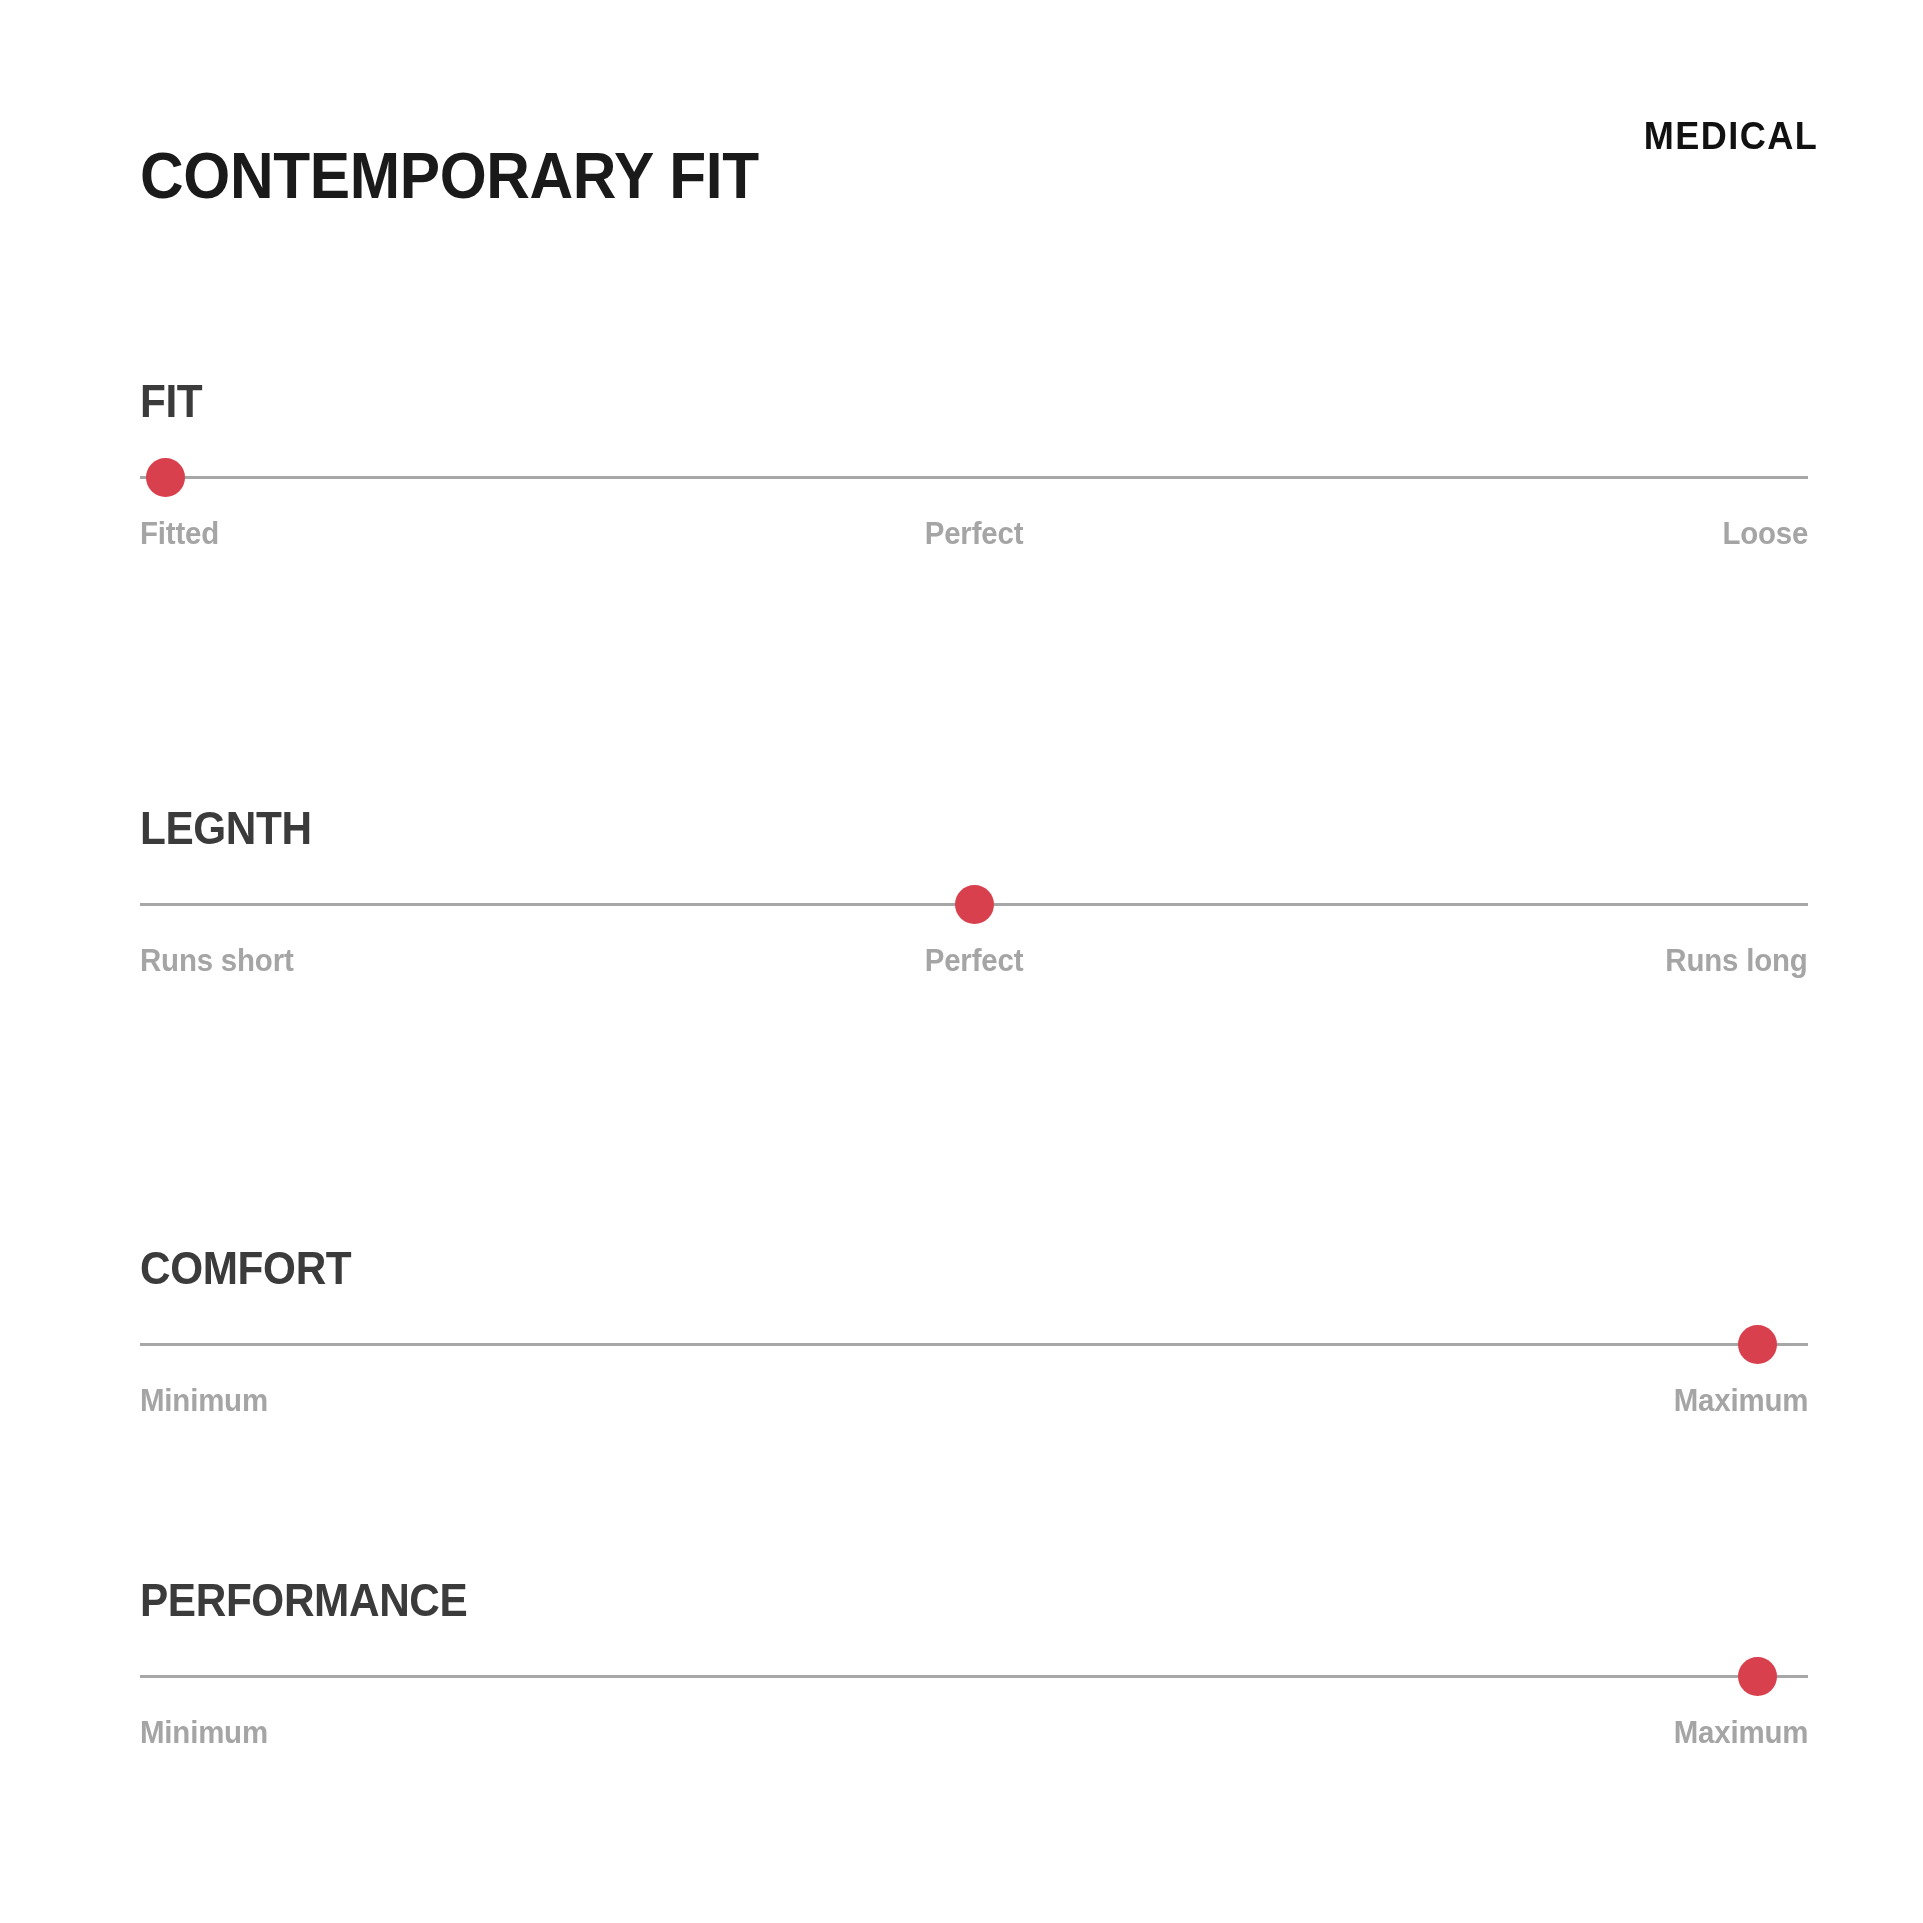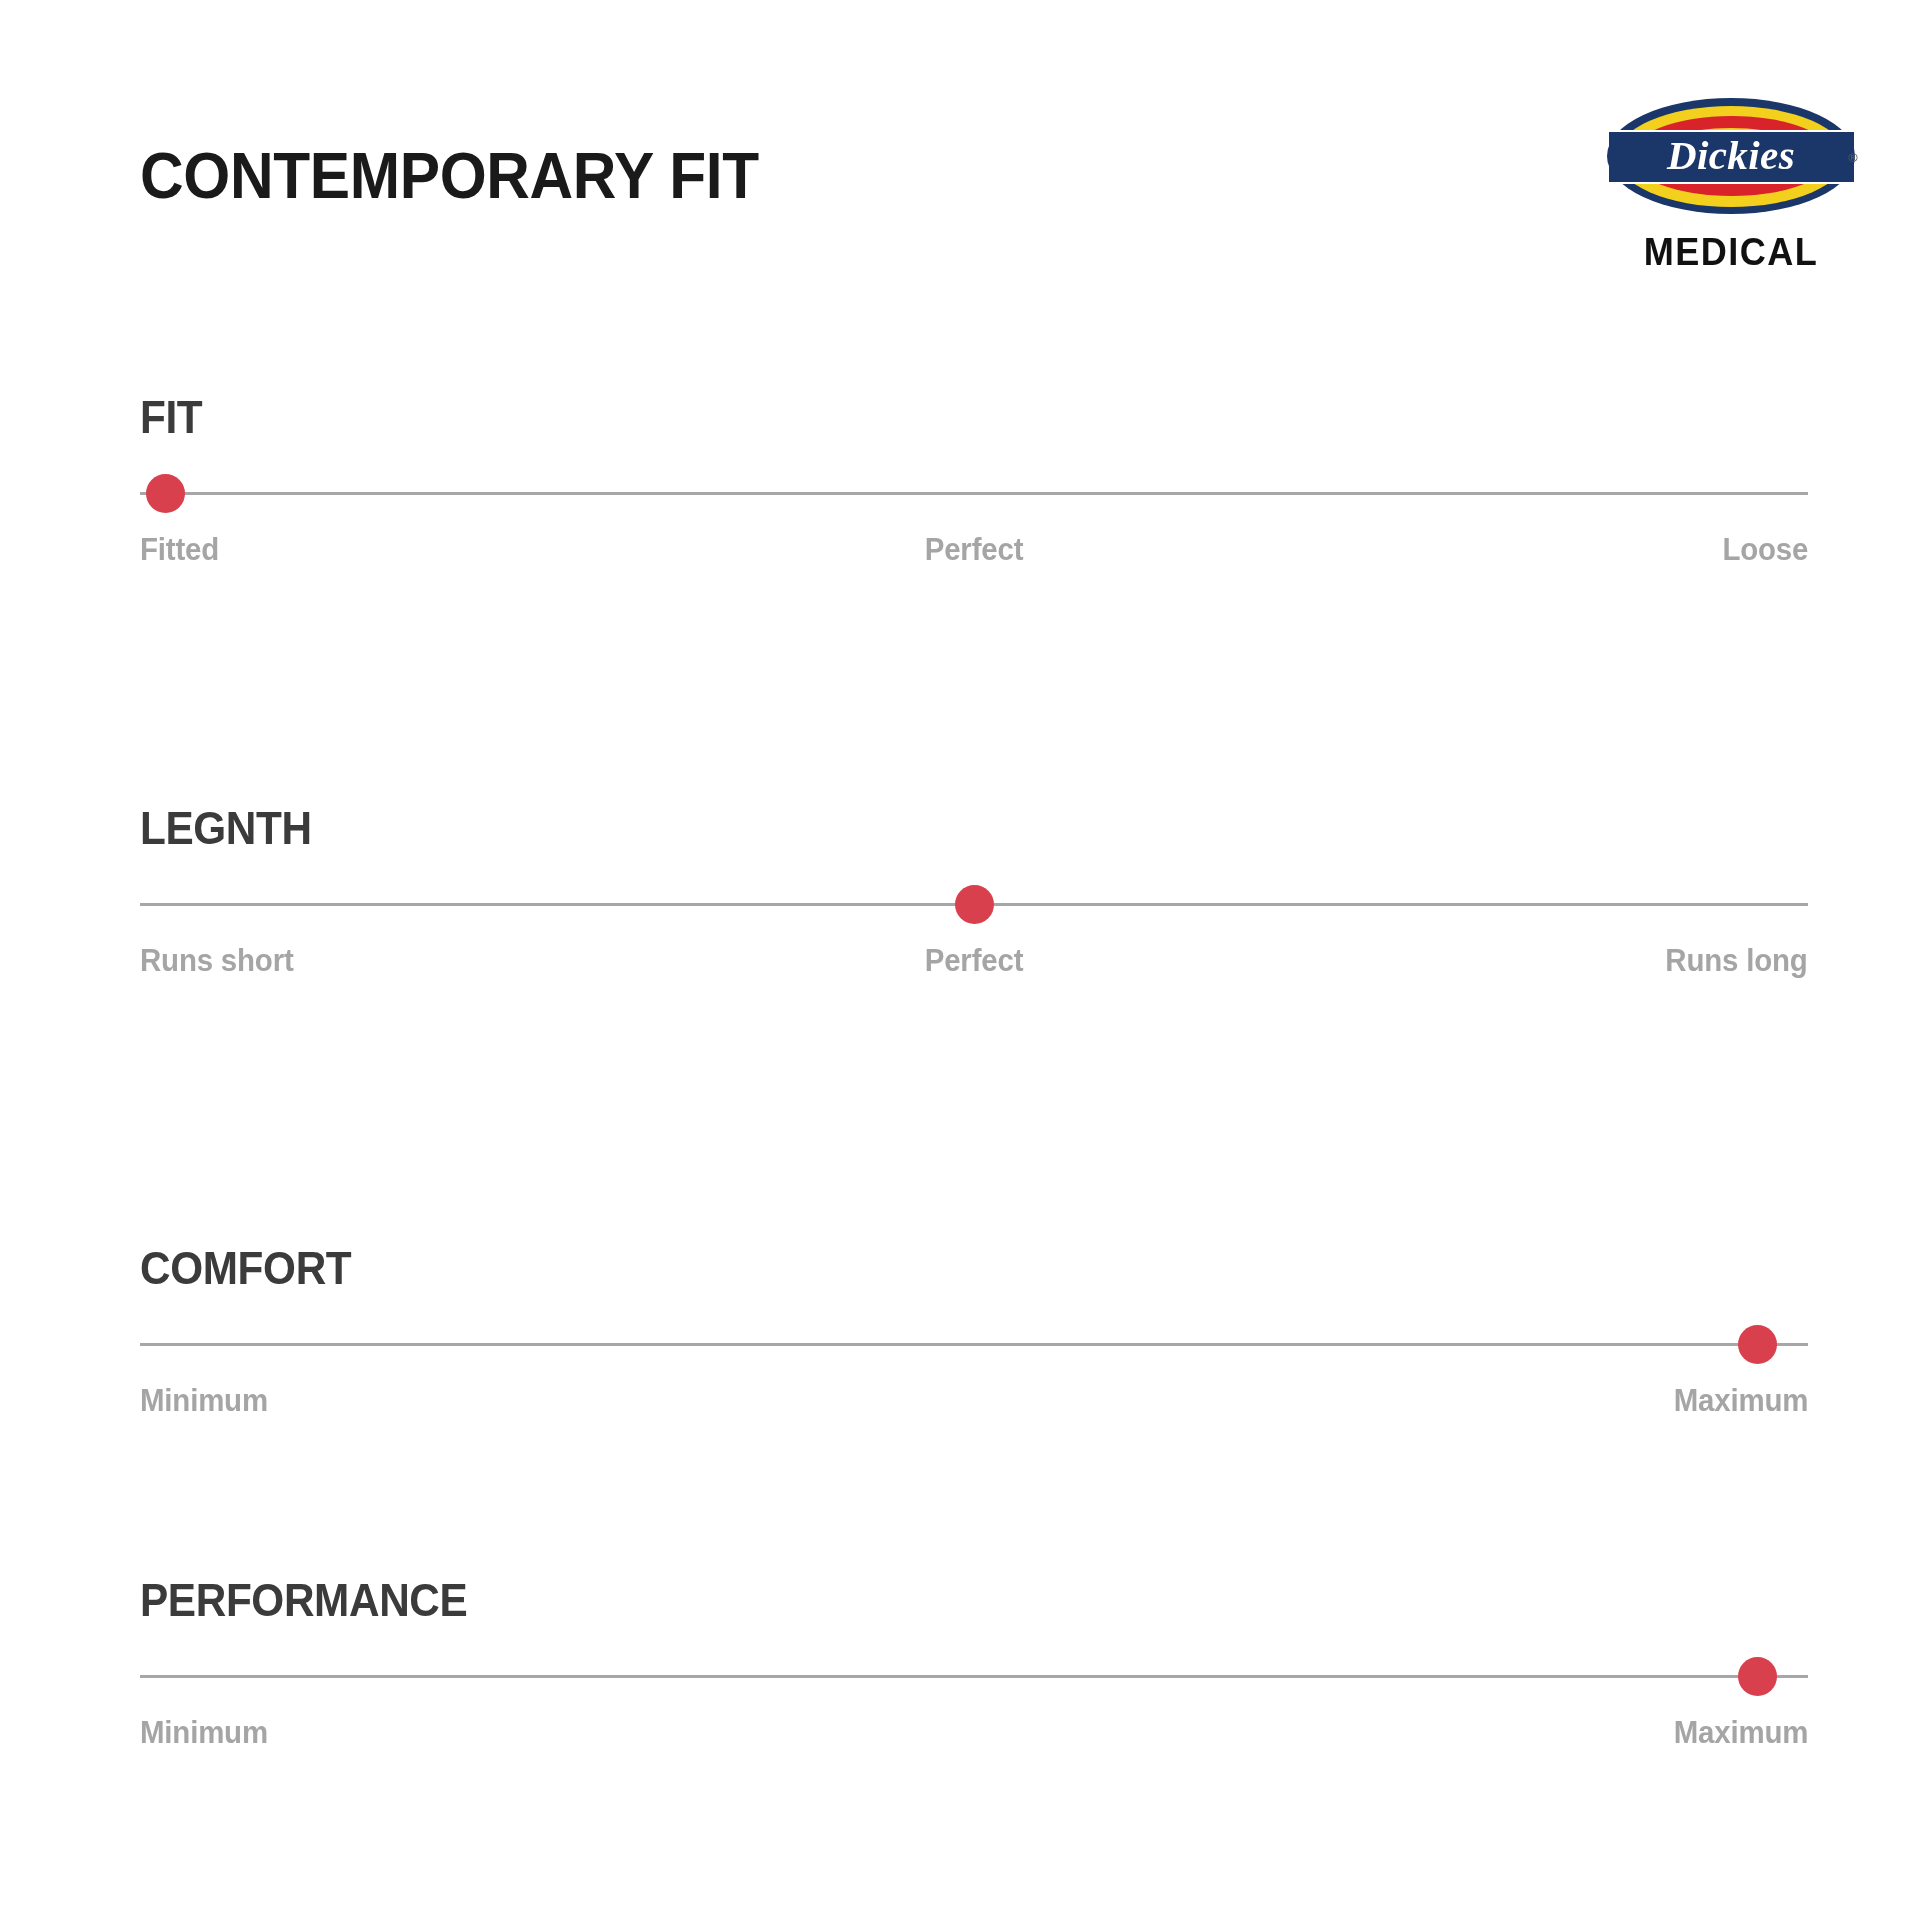--- a/index.html
+++ b/index.html
@@ -198,45 +198,34 @@
     font-weight: 700;
     color: #a5a5a5;
     letter-spacing: -0.2px;
     transform: scaleX(0.92);
     white-space: nowrap;
   }
   .scale .s-left { left: 0; transform-origin: left top; }
   .scale .s-mid { left: 50%; transform-origin: center top; translate: -50% 0; }
   .scale .s-right { right: 0; transform-origin: right top; }
 
-  .g-fit { top: 391px; }
+  .g-fit { top: 375px; }
   .g-length { top: 802px; }
   .g-comfort { top: 1242px; }
   .g-performance { top: 1574px; }
 </style>
 </head>
 <body>
 
 <div class="page">
 
   <div class="header">
     <div class="title">CONTEMPORARY FIT</div>
 
     <div class="logo-block">
-      <div class="logo-badge">
-        <div class="logo-ellipse-outer"></div>
-        <div class="logo-ellipse-yellow"></div>
-        <div class="logo-ellipse-red"></div>
-        <div class="logo-ellipse-inner"></div>
-        <div class="logo-banner"></div>
-        <div class="logo-wordmark">
-          <span>Dickies</span>
-          <span class="logo-reg">®</span>
-        </div>
-      </div>
       <div class="logo-sub">MEDICAL</div>
     </div>
   </div>
 
   <div class="slider-group g-fit">
     <div class="group-label">FIT</div>
     <div class="track-wrap">
       <div class="track"></div>
       <div class="dot" style="left:1.5%;"></div>
     </div>

